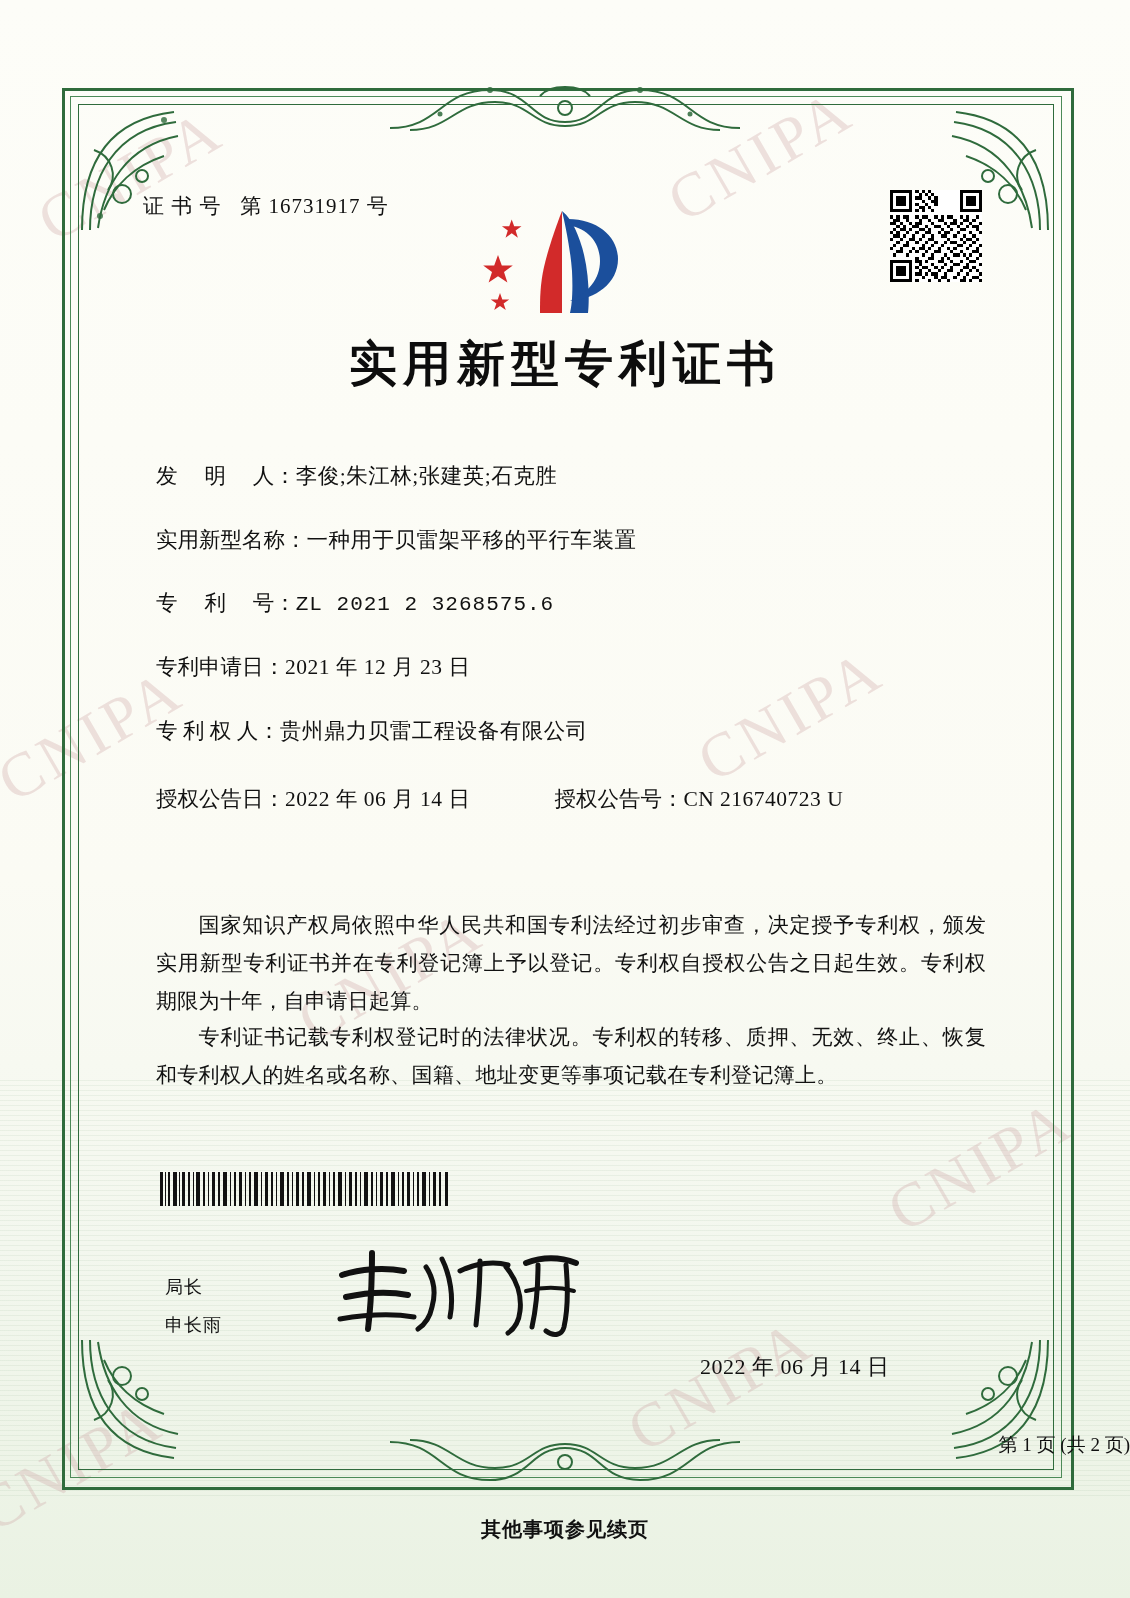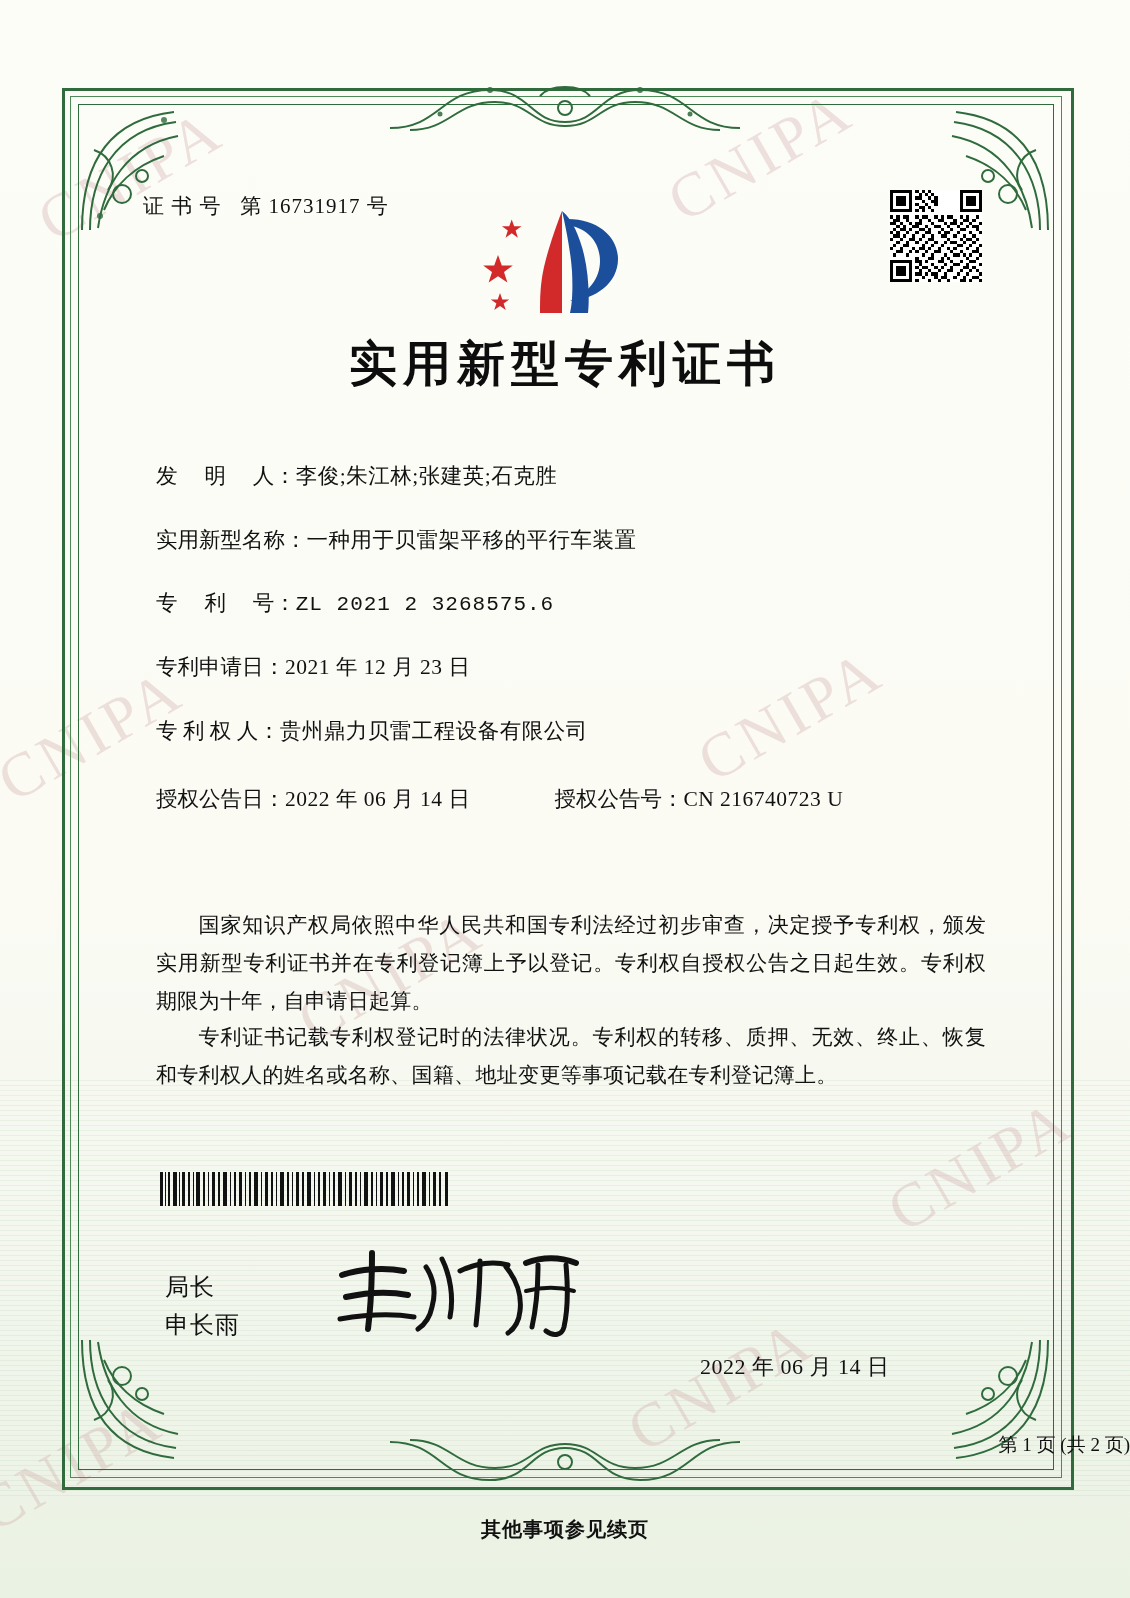--- a/index.html
+++ b/index.html
@@ -173,21 +173,21 @@
   .barcode {
     position: absolute;
     left: 160px; top: 1172px;
     width: 290px; height: 34px;
   }
 
   
   .sig-label {
     position: absolute;
     left: 165px; top: 1268px;
-    font-size: 24px;
+    font-size: 18px;
     line-height: 38px;
     color: #111;
     letter-spacing: 1px;
   }
   .sig-mark {
     position: absolute;
     left: 330px; top: 1245px;
     width: 260px; height: 95px;
   }
   .sig-date {

